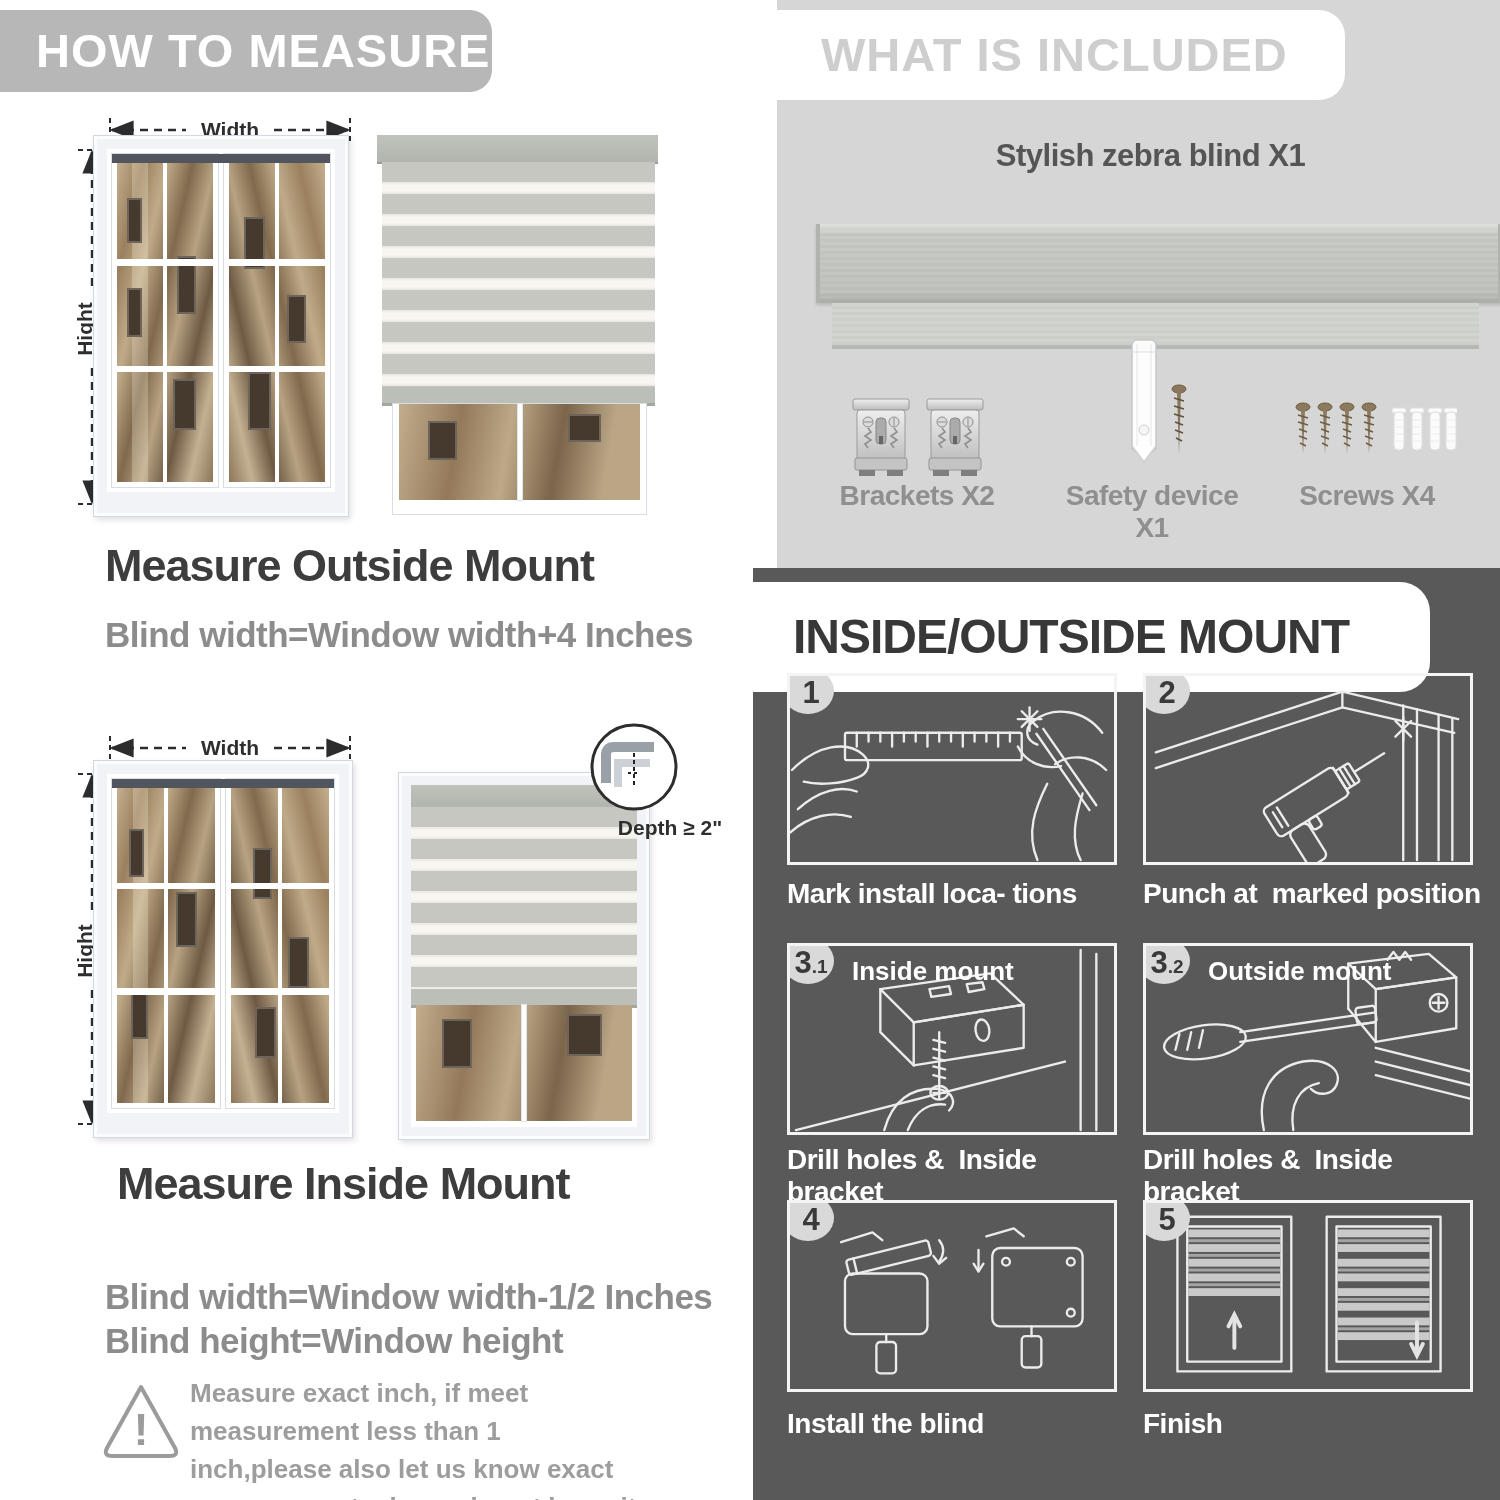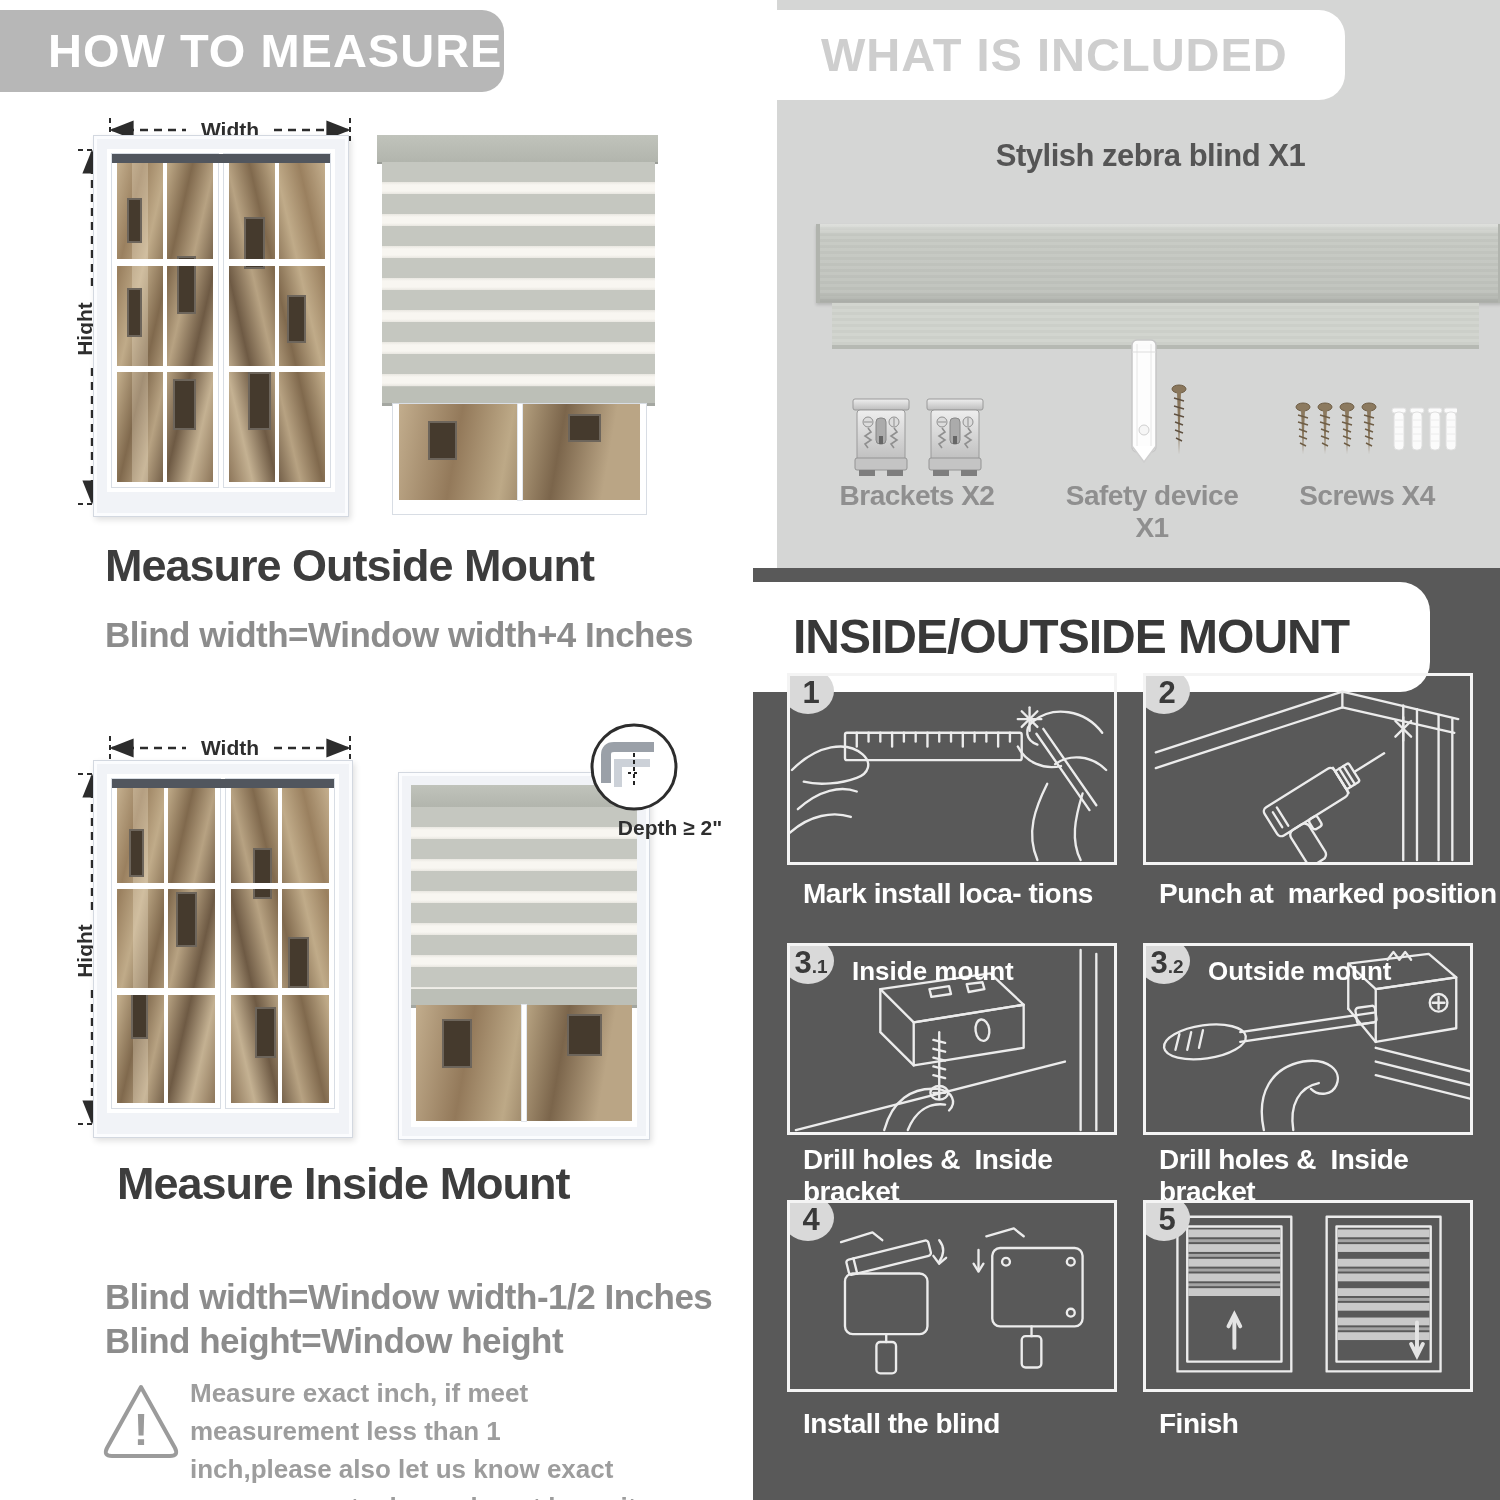--- a/index.html
+++ b/index.html
@@ -11,21 +11,21 @@
     --measure-line:#2c2c2c;
   }
   html,body{margin:0;padding:0;background:#fff;}
   body{font-family:"Liberation Sans", sans-serif;}
   #stage{position:relative;width:1500px;height:1500px;overflow:hidden;background:#fff;}
   .abs{position:absolute;}
 
   
   #bar-howto{left:0;top:10px;width:456px;height:82px;background:var(--header-bar-bg);
     border-radius:0 22px 22px 0;color:var(--header-bar-text);font-size:47px;font-weight:bold;
-    line-height:82px;padding-left:48px;letter-spacing:1px;}
+    line-height:82px;padding-left:36px;letter-spacing:1px;}
   .m-heading{font-size:45px;font-weight:bold;color:var(--heading-text);letter-spacing:-1px;}
   .m-line{font-size:35px;font-weight:bold;color:var(--body-text);letter-spacing:-0.5px;margin-top:19px;}
   .dim-label{font-size:21px;font-weight:bold;fill:#2e2e2e;}
 
   
   .window{background:#f1f3f7;border:1px solid #d3d8e0;box-shadow:inset 0 0 0 3px #fbfcfe, 2px 3px 6px rgba(0,0,0,.12);}
   .wopen{position:absolute;left:13px;right:13px;top:13px;bottom:24px;background:#fff;}
   .wtop{position:absolute;left:5px;right:5px;top:5px;height:9px;background:#51565e;z-index:3;}
   .pane{position:absolute;top:5px;bottom:5px;border:5px solid #fff;box-shadow:0 0 0 1px #d8dde4;overflow:hidden;}
   .pane.pl{left:5px;right:calc(50% + 3px);}
@@ -72,21 +72,21 @@
   #bar-mount{position:absolute;left:0;top:14px;width:637px;height:110px;background:#fff;
     border-radius:0 30px 30px 0;color:var(--mount-header-text);font-size:48px;font-weight:bold;
     line-height:110px;padding-left:40px;letter-spacing:-1px;}
   .step-panel{position:absolute;width:330px;height:192px;border:3px solid #f4f4f4;box-sizing:border-box;overflow:hidden;}
   .step-badge{position:absolute;left:-8px;top:-8px;width:52px;height:46px;border-radius:50%;
     background:var(--badge-bg);color:var(--badge-text);font-weight:bold;font-size:31px;
     display:flex;align-items:center;justify-content:center;padding:4px 0 0 6px;box-sizing:border-box;z-index:4;}
   .step-badge .sub{font-size:19px;margin-top:8px;}
   .step-inlabel{position:absolute;left:62px;top:10px;font-size:26px;font-weight:bold;color:#fff;z-index:4;}
   .step-caption{position:absolute;width:345px;font-size:28px;font-weight:bold;color:var(--caption-text);
-    letter-spacing:-0.5px;white-space:pre-wrap;margin-left:16px;}
+    letter-spacing:-0.5px;white-space:pre-wrap;}
   .lineart{stroke:#ececec;stroke-width:2.4;fill:none;stroke-linecap:round;stroke-linejoin:round;}
 </style>
 </head>
 <body>
 
 <div id="stage">
 
   <div class="abs" id="bar-howto">
     <span>HOW TO MEASURE</span>
   </div>

